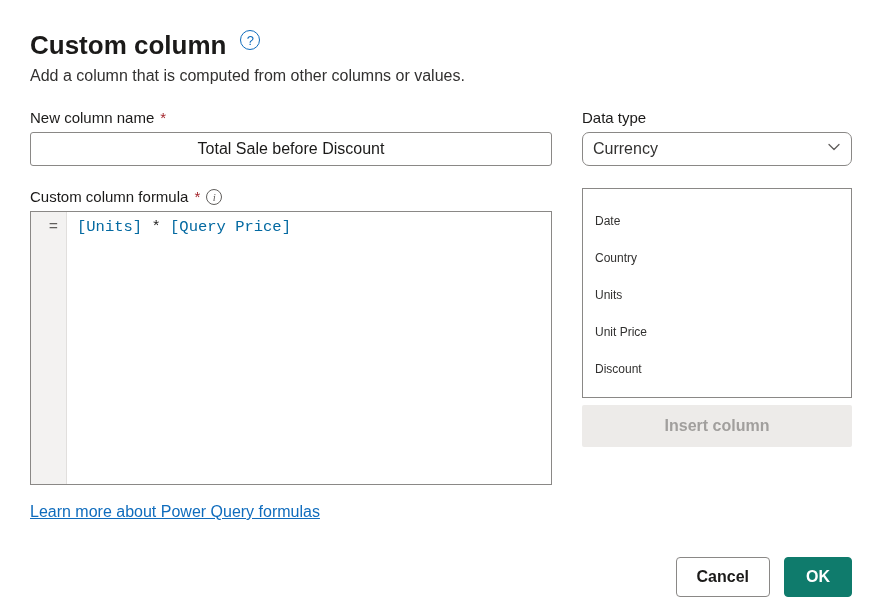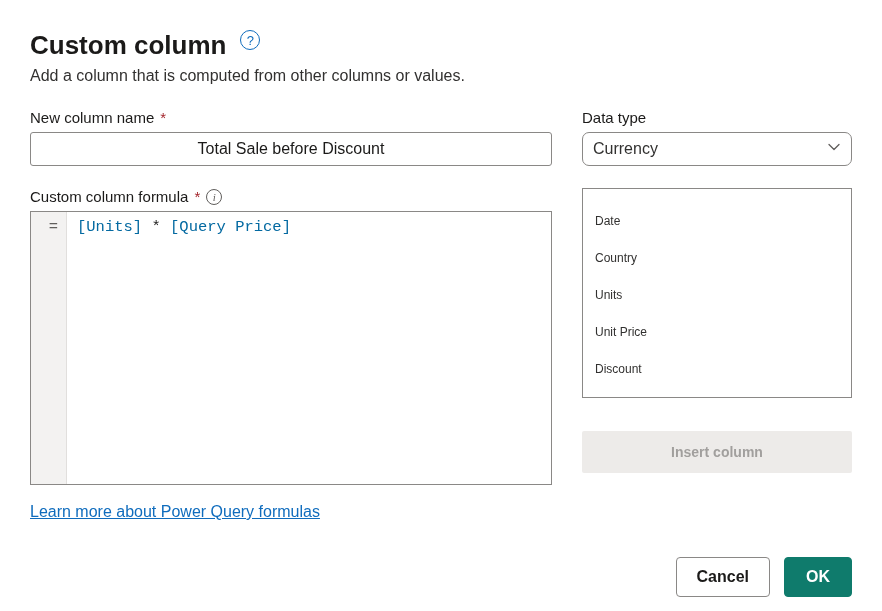--- a/index.html
+++ b/index.html
@@ -116,27 +116,27 @@
       padding: 6px 0;
       overflow: auto;
     }
     .available-list div {
       padding: 4px 12px;
       font-size: 12px;
       cursor: pointer;
       margin-top: 15px;
     }
     .insert-btn {
-      margin-top: 33px;
+      margin-top: 7px;
       width: 100%;
       height: 42px;
       border: none;
       background: #edebe9;
       color: #a19f9d;
-      font-size: 14px;
+      font-size: 16px;
       font-weight: 600;
       cursor: default;
       border-radius: 2px;
     }
     .info-icon {
       display: inline-flex;
       width: 16px; height: 16px;
       border: 1.3px solid #605e5c;
       border-radius: 50%;
       align-items: center;

